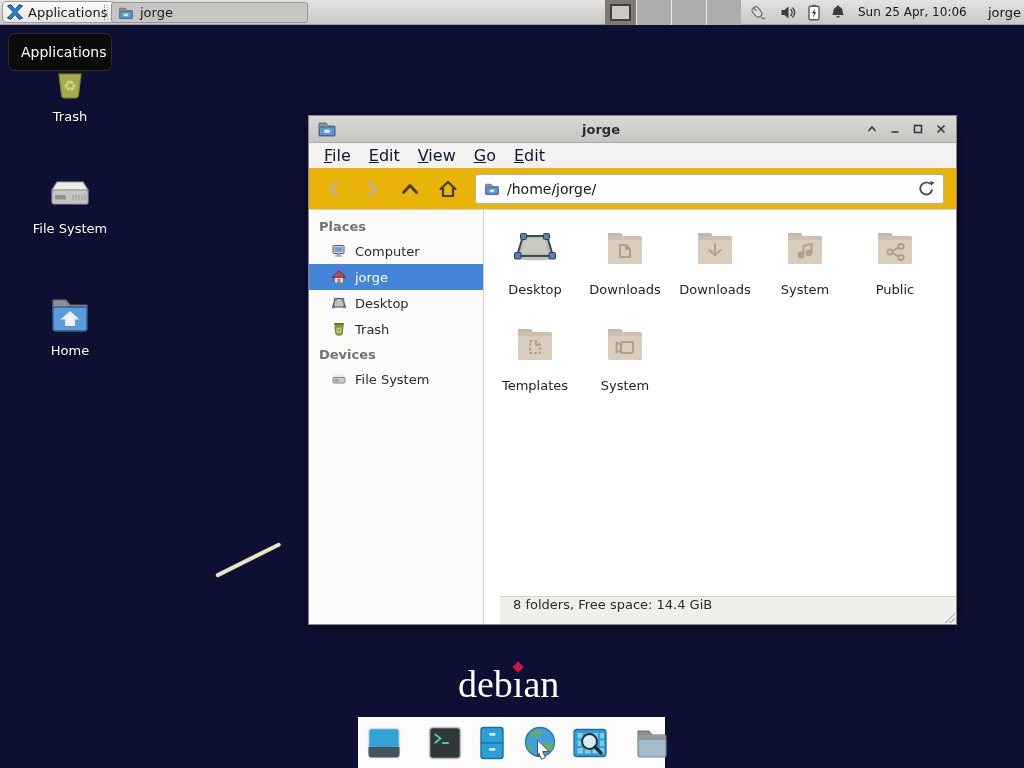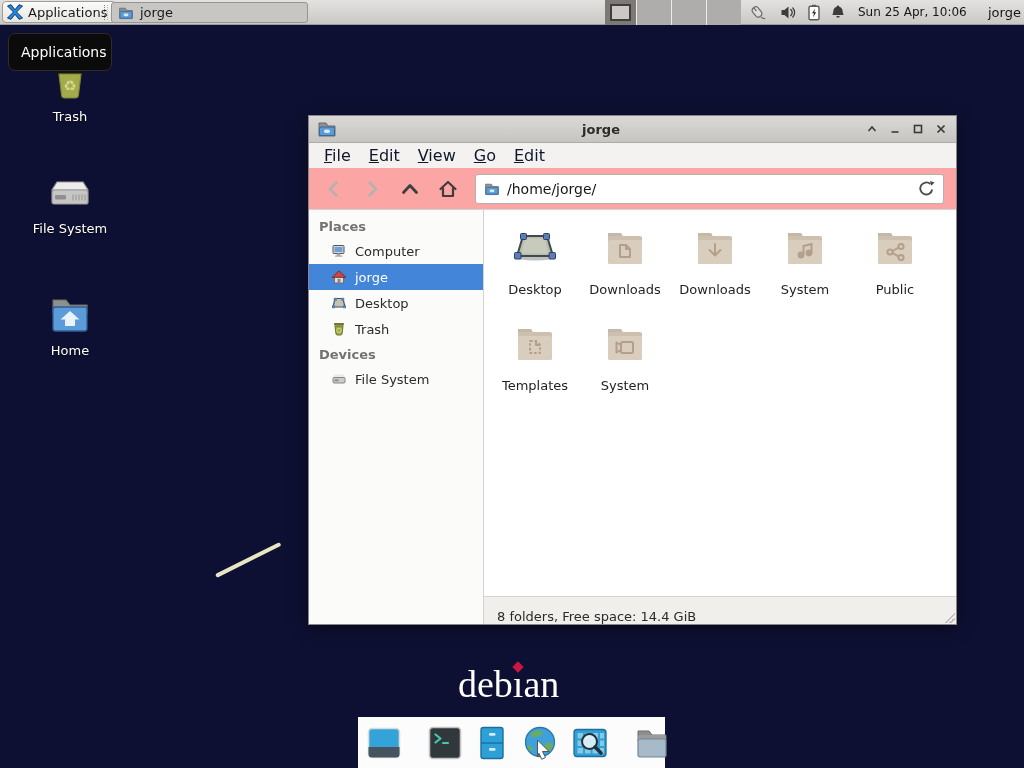--- a/index.html
+++ b/index.html
@@ -64,21 +64,21 @@
     border-bottom:1px solid #adaba8; display:flex; align-items:center; padding:0 8px; }
   .win-title { flex:1; text-align:center; font-weight:bold; font-size:13px; color:#2b2b2b; }
   .win-controls { display:flex; align-items:center; gap:9px; }
   .win-ctl { width:14px; height:14px; display:flex; align-items:center; justify-content:center; }
 
   .menubar { height:25px; background:#f3f2f0; display:flex; align-items:center;
     padding-left:6px; }
   .menu-item { display:inline-block; padding:3px 9px; font-size:16px; color:#0f172a; }
   .menu-item::first-letter { text-decoration:underline; }
 
-  .toolbar { height:42px; background:#fca5a5; border-bottom:1px solid #d6d4d1;
+  .toolbar { height:42px; background:#eab308; border-bottom:1px solid #d6d4d1;
     display:flex; align-items:center; padding:0 12px; gap:12px; }
   .nav-btn { width:26px; height:28px; display:flex; align-items:center; justify-content:center; }
   .pathbar { flex:1; height:30px; background:#fff; border:1px solid #b4b2ae; border-radius:3px;
     display:flex; align-items:center; gap:7px; padding:0 8px; margin-left:2px; }
   .path-text { font-size:14px; color:#161616; }
   .reload-btn { margin-left:auto; }
 
   .win-body { flex:1; display:flex; min-height:0; }
   .sidebar { width:175px; background:#fbfbfa; border-right:1px solid #d6d4d1;
     padding-top:4px; overflow:hidden; }
@@ -89,22 +89,22 @@
 
   .right-pane { flex:1; display:flex; flex-direction:column; min-width:0; }
   .content { flex:1; background:#fff; display:flex; flex-wrap:wrap; align-content:flex-start;
     padding:8px 0 0 6px; }
   .file-item { width:90px; height:94px; display:flex; flex-direction:column; align-items:center;
     margin-top:2px; }
   .file-item svg { margin-top:4px; }
   .file-label { margin-top:10px; font-size:13px; color:#1f1f1f; }
 
   .statusbar { height:28px; background:#f0efec; border-top:1px solid #d6d4d1;
-    display:flex; align-items:flex-end; padding-left:13px; font-size:13px; color:#2b2b2b;
-    position:relative; }
+    display:flex; align-items:flex-start; padding-left:13px; font-size:13px; color:#2b2b2b;
+    position:relative;margin-left:16px; }
   .grip { position:absolute; right:1px; bottom:1px; width:12px; height:12px;
     background:linear-gradient(135deg, transparent 55%, #c1bfbb 55%, #c1bfbb 65%, transparent 65%, transparent 75%, #c1bfbb 75%, #c1bfbb 85%, transparent 85%); }
 
   
   .dock { position:absolute; left:358px; top:717px; width:307px; height:51px;
     background:#fcfcfc; display:flex; align-items:center; padding:0 8px; gap:12px; z-index:5; }
   .dock-sep { width:1px; height:42px; background:#aeaeac; }
 </style>
 </head>
 <body>

